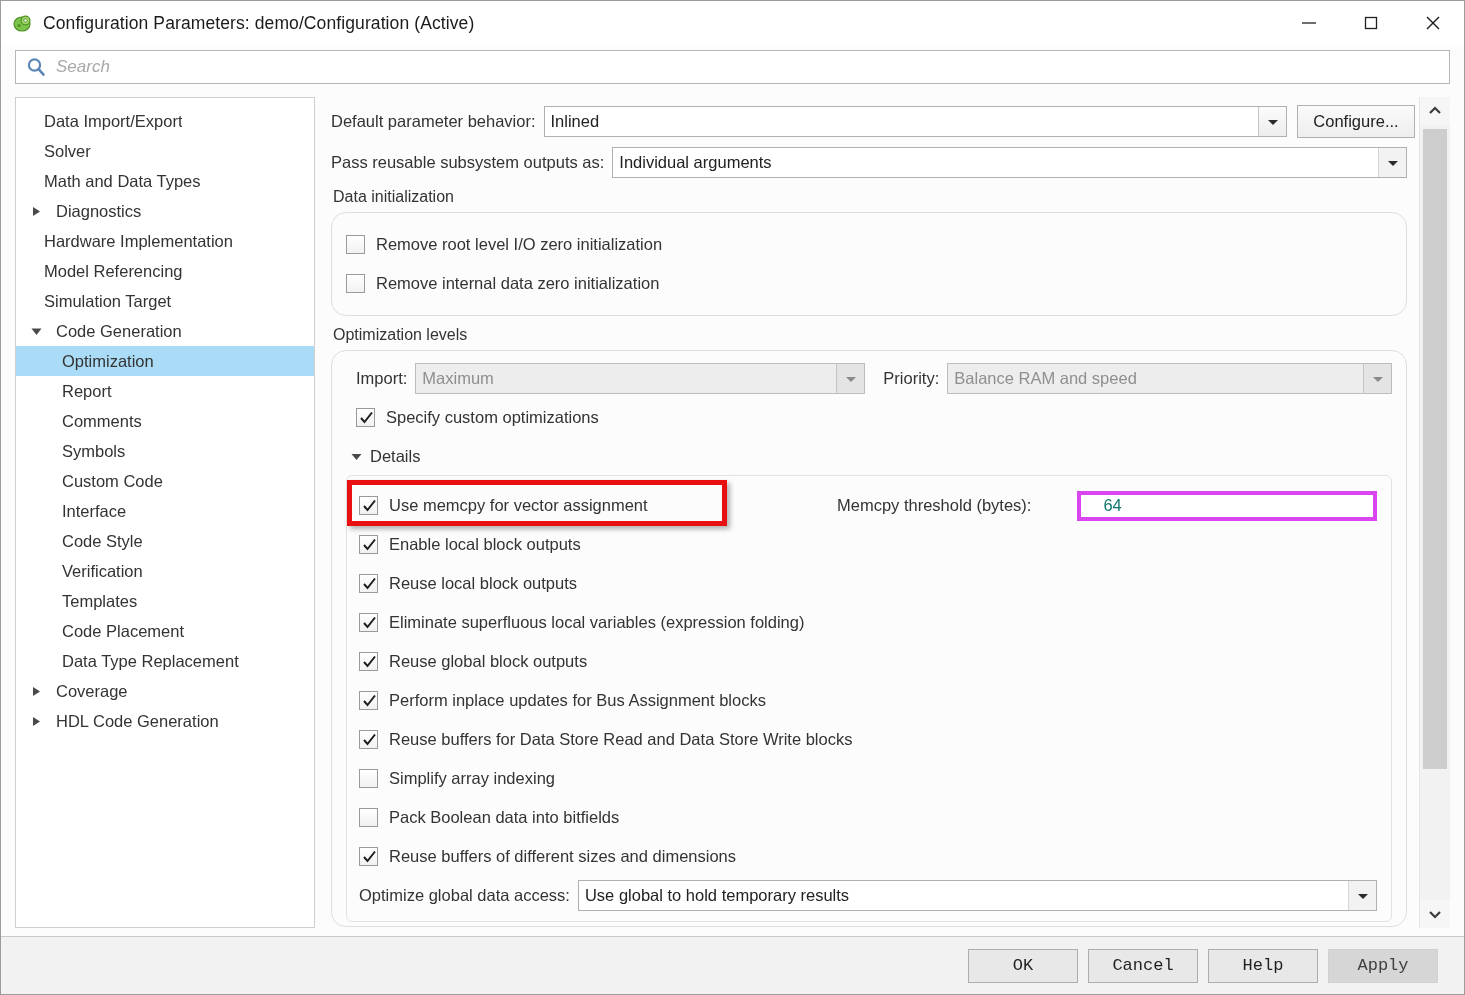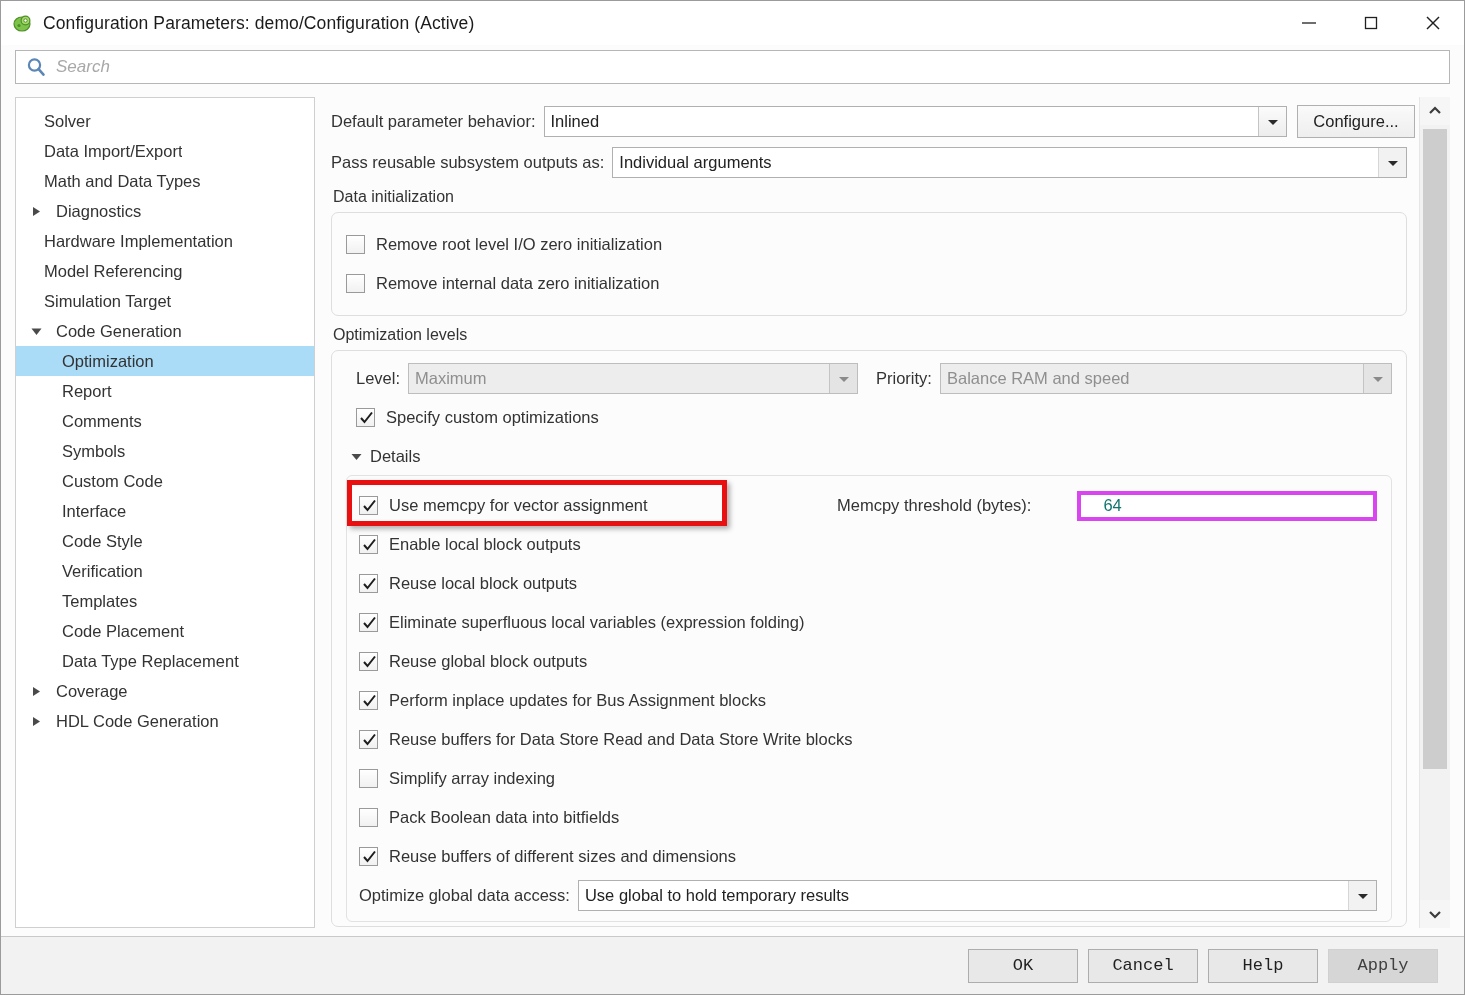--- a/index.html
+++ b/index.html
@@ -218,21 +218,21 @@
   }
 
   
   .group-title {
     font-size: 16px;
     color: #333;
     margin: 10px 0 6px 2px;
   }
   .groupbox {
     border: 1px solid #dedede;
-    border-radius: 7px;
+    border-radius: 15px;
     background: #fcfcfc;
     padding: 12px 14px 12px 14px;
     box-sizing: border-box;
     margin-bottom: 8px;
   }
   .groupbox.inner {
     border: 1px solid #e2e2e2;
     border-radius: 6px;
     background: #fcfcfc;
     padding: 10px 14px 10px 12px;
@@ -398,24 +398,24 @@
         </svg>
       </div>
       <input class="search-input" type="text" placeholder="Search" style="">
     </div>
   </div>
 
   <div class="body-split">
 
     <div class="tree" id="tree">
         <div class="tree-item lvl0 noarrow">
+          <span class="tree-label">Data Import/Export</span>
+        </div>
+        <div class="tree-item lvl0 noarrow">
           <span class="tree-label">Solver</span>
-        </div>
-        <div class="tree-item lvl0 noarrow">
-          <span class="tree-label">Data Import/Export</span>
         </div>
         <div class="tree-item lvl0 noarrow">
           <span class="tree-label">Math and Data Types</span>
         </div>
         <div class="tree-item lvl0">
           <span class="tw">
             <svg width="11" height="13" viewBox="0 0 11 13">
               <polygon points="2,2 9,6.5 2,11" fill="#4a4a4a"></polygon>
             </svg>
           </span>
@@ -533,21 +533,21 @@
                   <div class="cb"></div>
                   <div class="cb-label">Remove internal data zero initialization</div>
                 </div>
               </div>
           </div>
 
           <div class="group-title">Optimization levels</div>
           <div class="groupbox" style="margin-right:8px;padding-bottom:4px;">
 
             <div class="row" style="margin-bottom:4px;">
-              <div class="lbl" style="margin-left:10px;">Level:</div>
+              <div class="lbl" style="margin-left:10px;">Import:</div>
               <div class="combo disabled" style="width:450px;">
                 <div class="val">Maximum</div>
                 <div class="arrow">
                   <svg width="12" height="10" viewBox="0 0 12 10">
                       <polygon points="1,3 11,3 6,8" fill="#8a8a8a"></polygon>
                     </svg>
                 </div>
               </div>
               <div class="lbl" style="margin-left:18px;">Priority:</div>
               <div class="combo disabled" style="flex:1 1 auto;">

